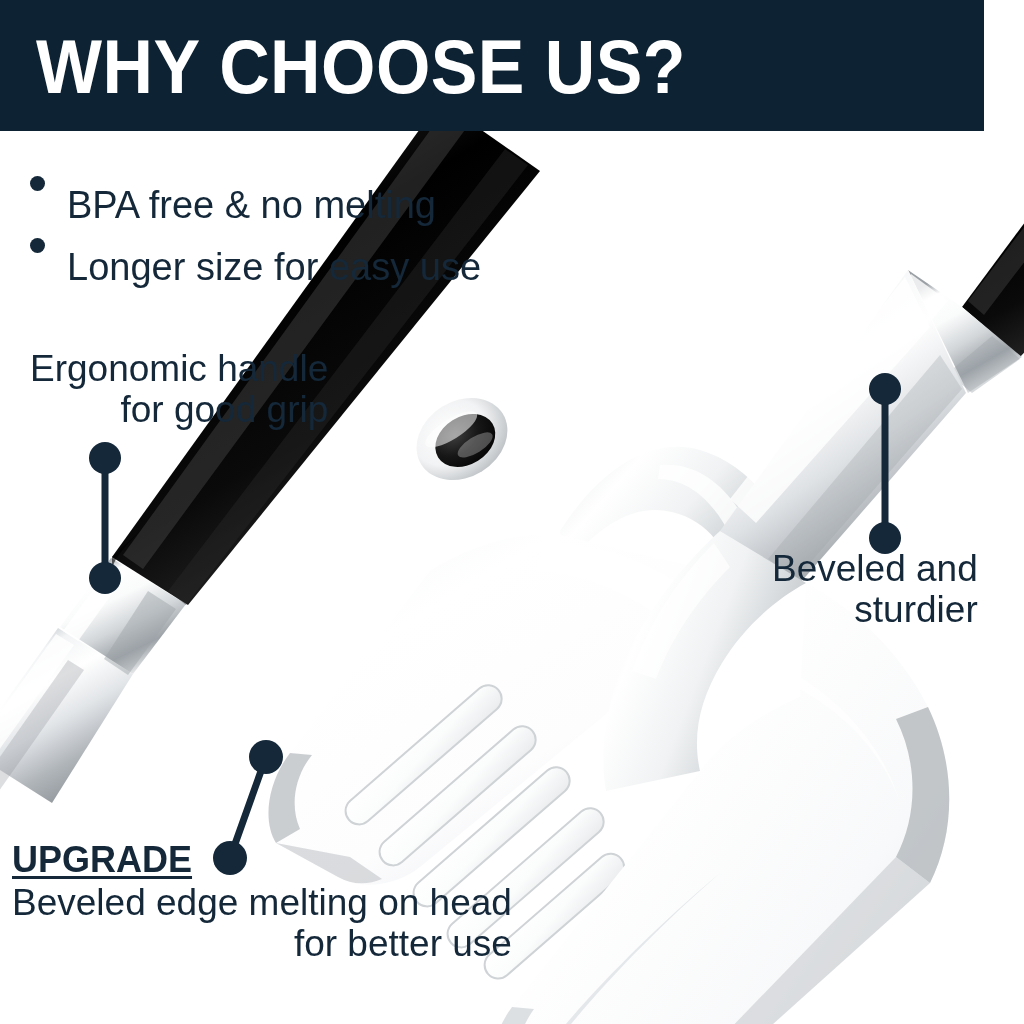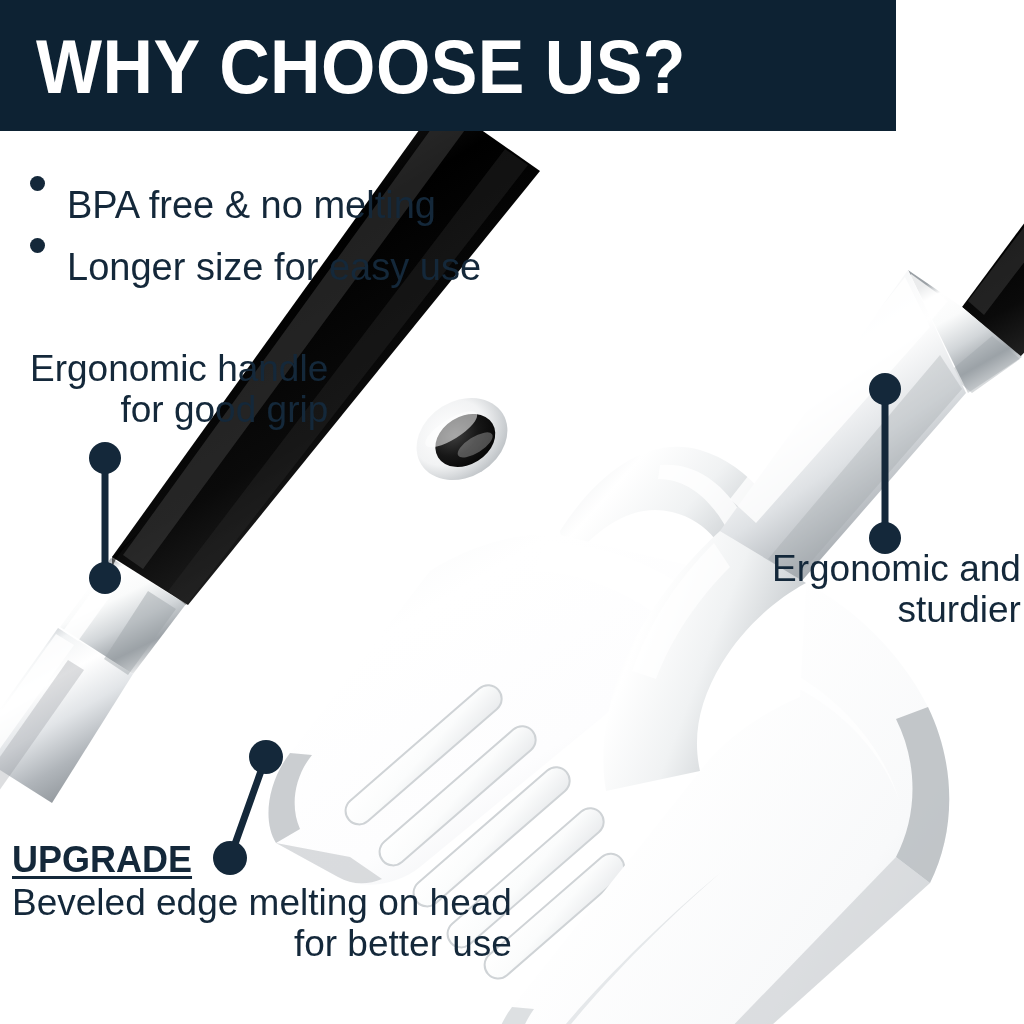--- a/index.html
+++ b/index.html
@@ -16,21 +16,21 @@
     overflow: hidden;
     font-family: "Liberation Sans", sans-serif;
     -webkit-font-smoothing: antialiased;
   }
 
   
   .banner {
     position: absolute;
     left: 0;
     top: 0;
-    width: 896px;
+    width: 984px;
     height: 131px;
     background: #0d2233;
   }
   .banner-title {
     position: absolute;
     left: 36px;
     top: 27px;
     font-size: 76px;
     line-height: 80px;
     font-weight: bold;
@@ -361,21 +361,21 @@
       <circle cx="230" cy="858" r="17" fill="#14283a"></circle>
     </g>
   </svg>
 
   <div class="callout-text" id="callout-handle">
     <div class="callout-line">Ergonomic handle</div>
     <div class="callout-line">for good grip</div>
   </div>
 
   <div class="callout-text" id="callout-strong">
-    <div class="callout-line">Ergonomic and</div>
+    <div class="callout-line">Beveled and</div>
     <div class="callout-line">sturdier</div>
   </div>
 
   <div class="callout-text" id="callout-upgrade">
     <div class="upgrade-kicker">UPGRADE</div>
     <div class="callout-line">Beveled edge melting on head</div>
     <div class="callout-line">for better use</div>
   </div>
 
 </div>

